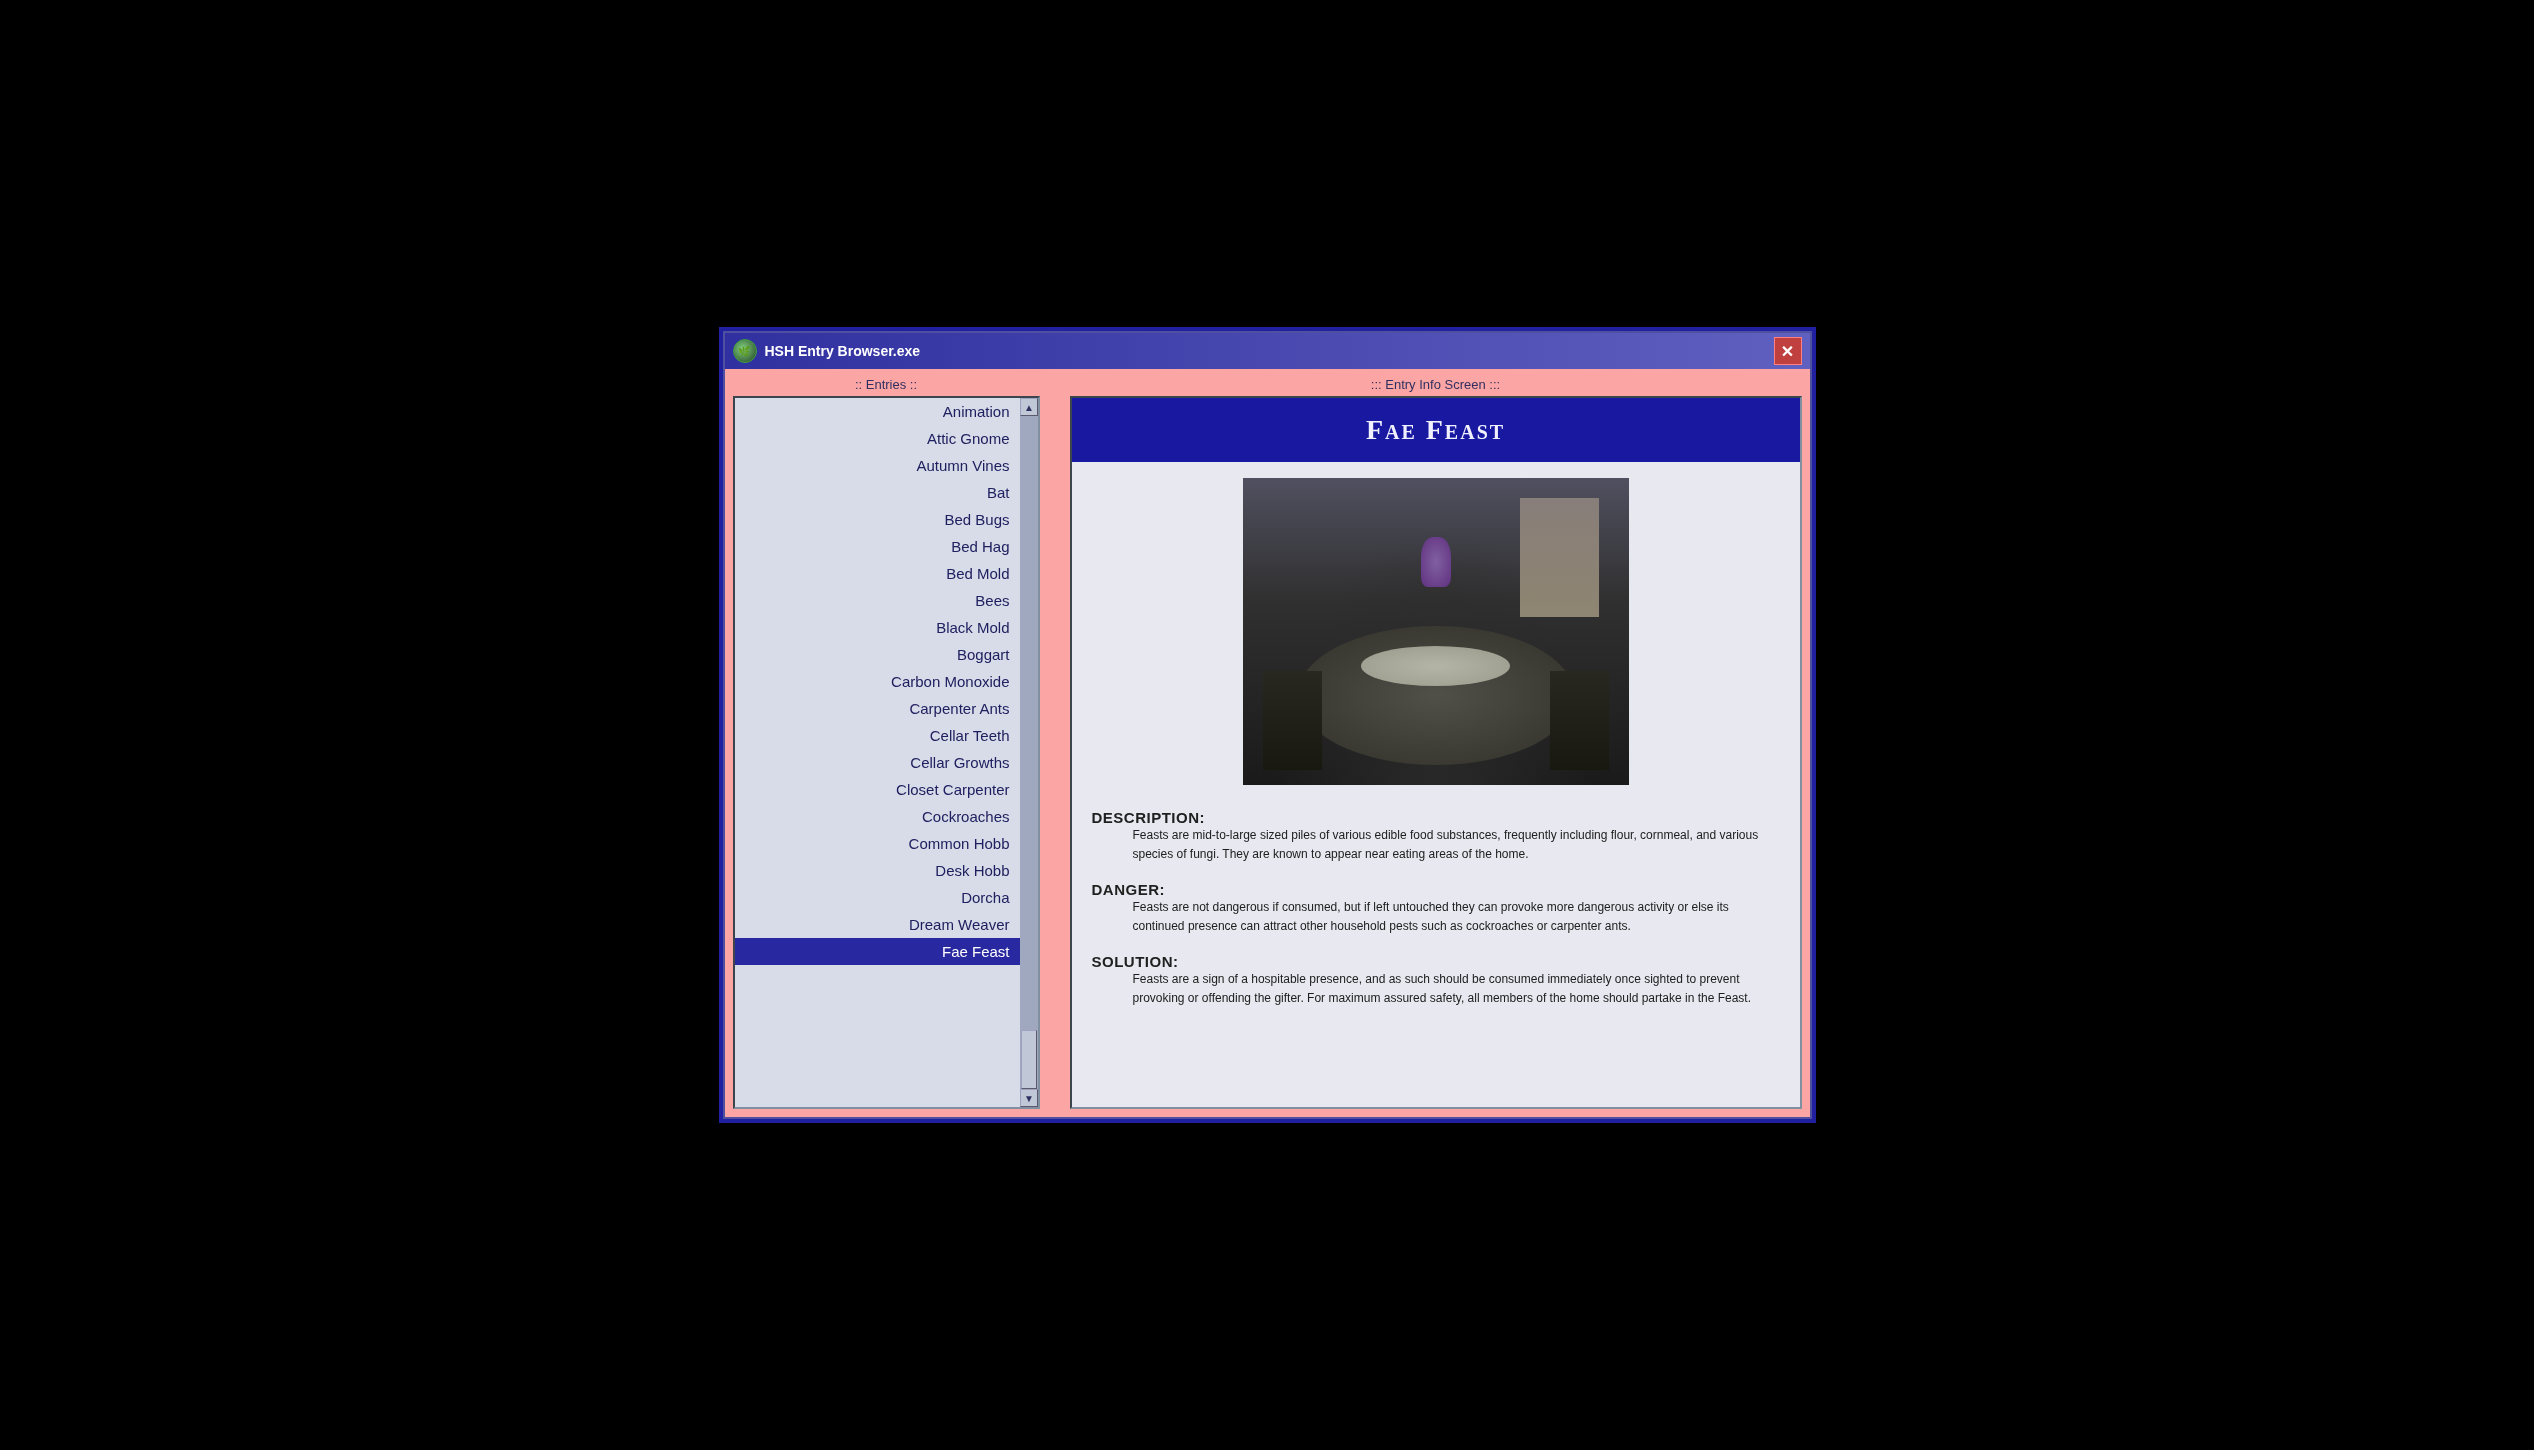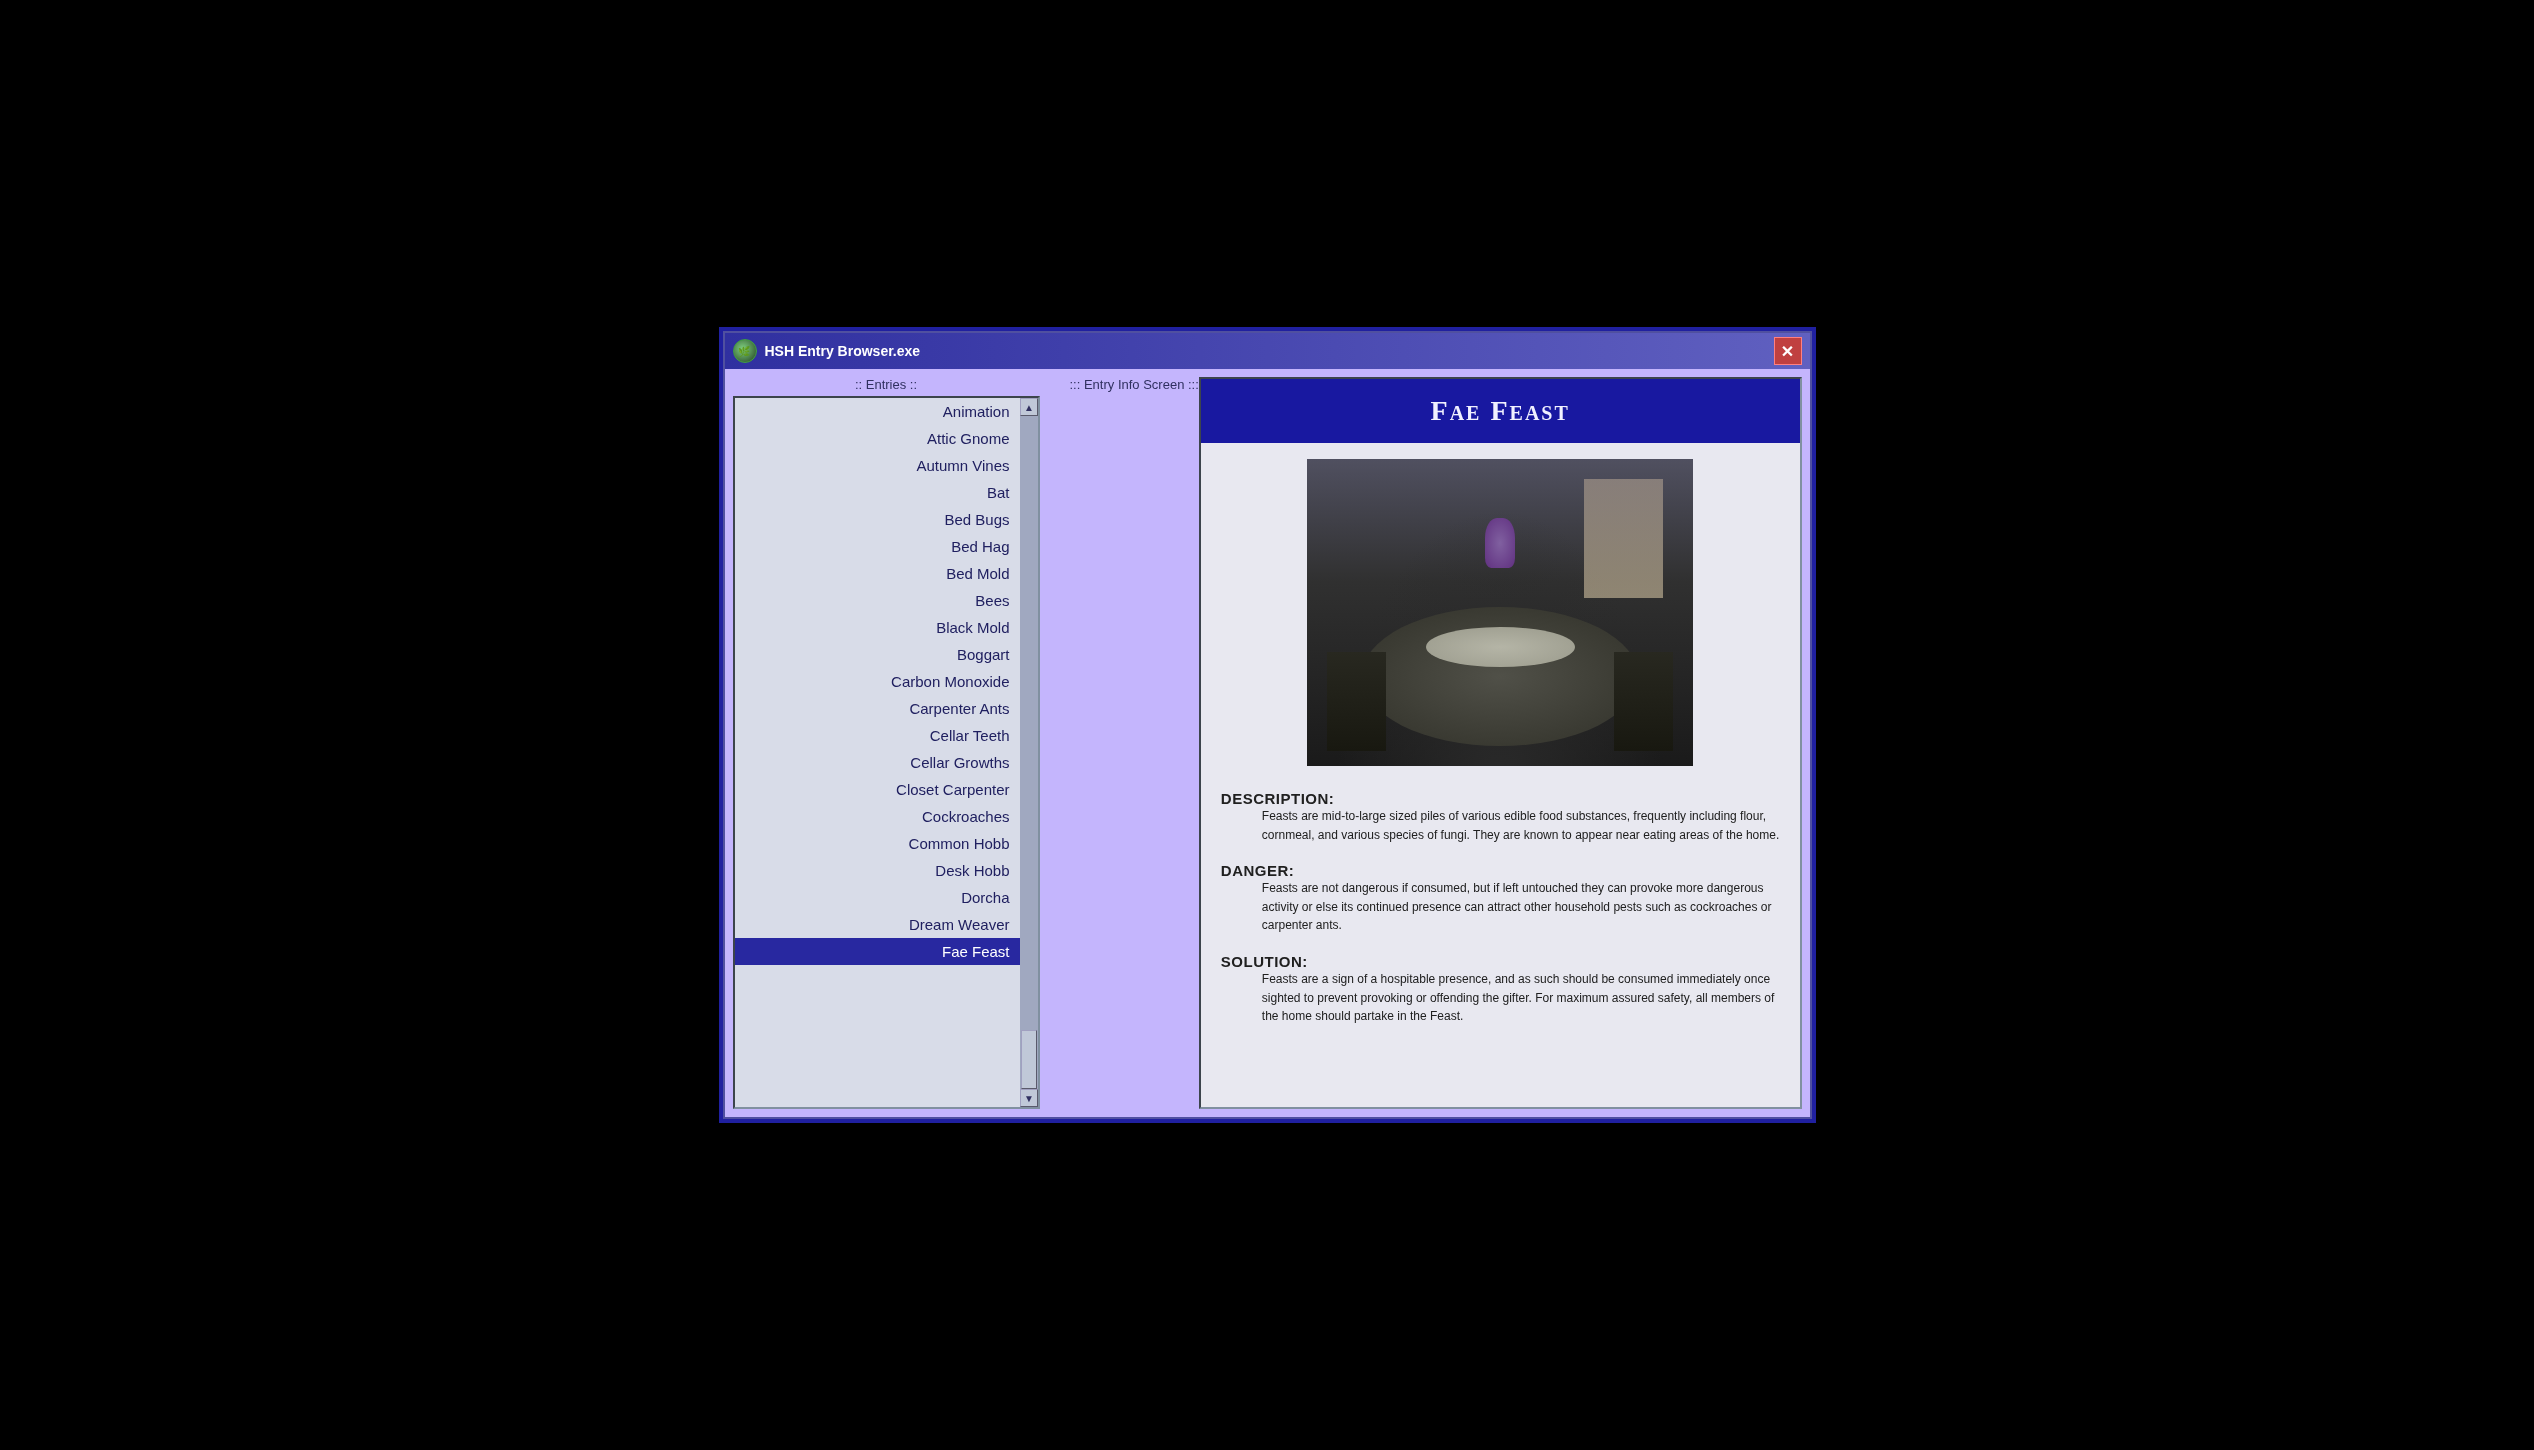--- a/index.html
+++ b/index.html
@@ -71,21 +71,21 @@
       font-size: 16px;
       font-weight: bold;
       color: #fff;
     }
 
     .content-area {
       display: flex;
       flex-direction: row;
       padding: 8px;
       gap: 8px;
-      background: #c4b5fd;
+      background: #fca5a5;
     }
 
     .left-panel {
       display: flex;
       flex-direction: column;
       width: 307px;
       flex-shrink: 0;
     }
 
     .panel-label {
@@ -164,21 +164,21 @@
       background: #c0c8d8;
       border: 1px outset #a0a0c0;
       position: absolute;
       bottom: 0;
       left: 1px;
     }
 
     .right-panel {
       flex: 1;
       display: flex;
-      flex-direction: row;
+      flex-direction: column;
       padding-left: 22px;
     }
 
     .right-label {
       text-align: center;
       font-size: 13px;
       color: #303060;
       margin-bottom: 4px;
       font-family: Arial, sans-serif;
     }

